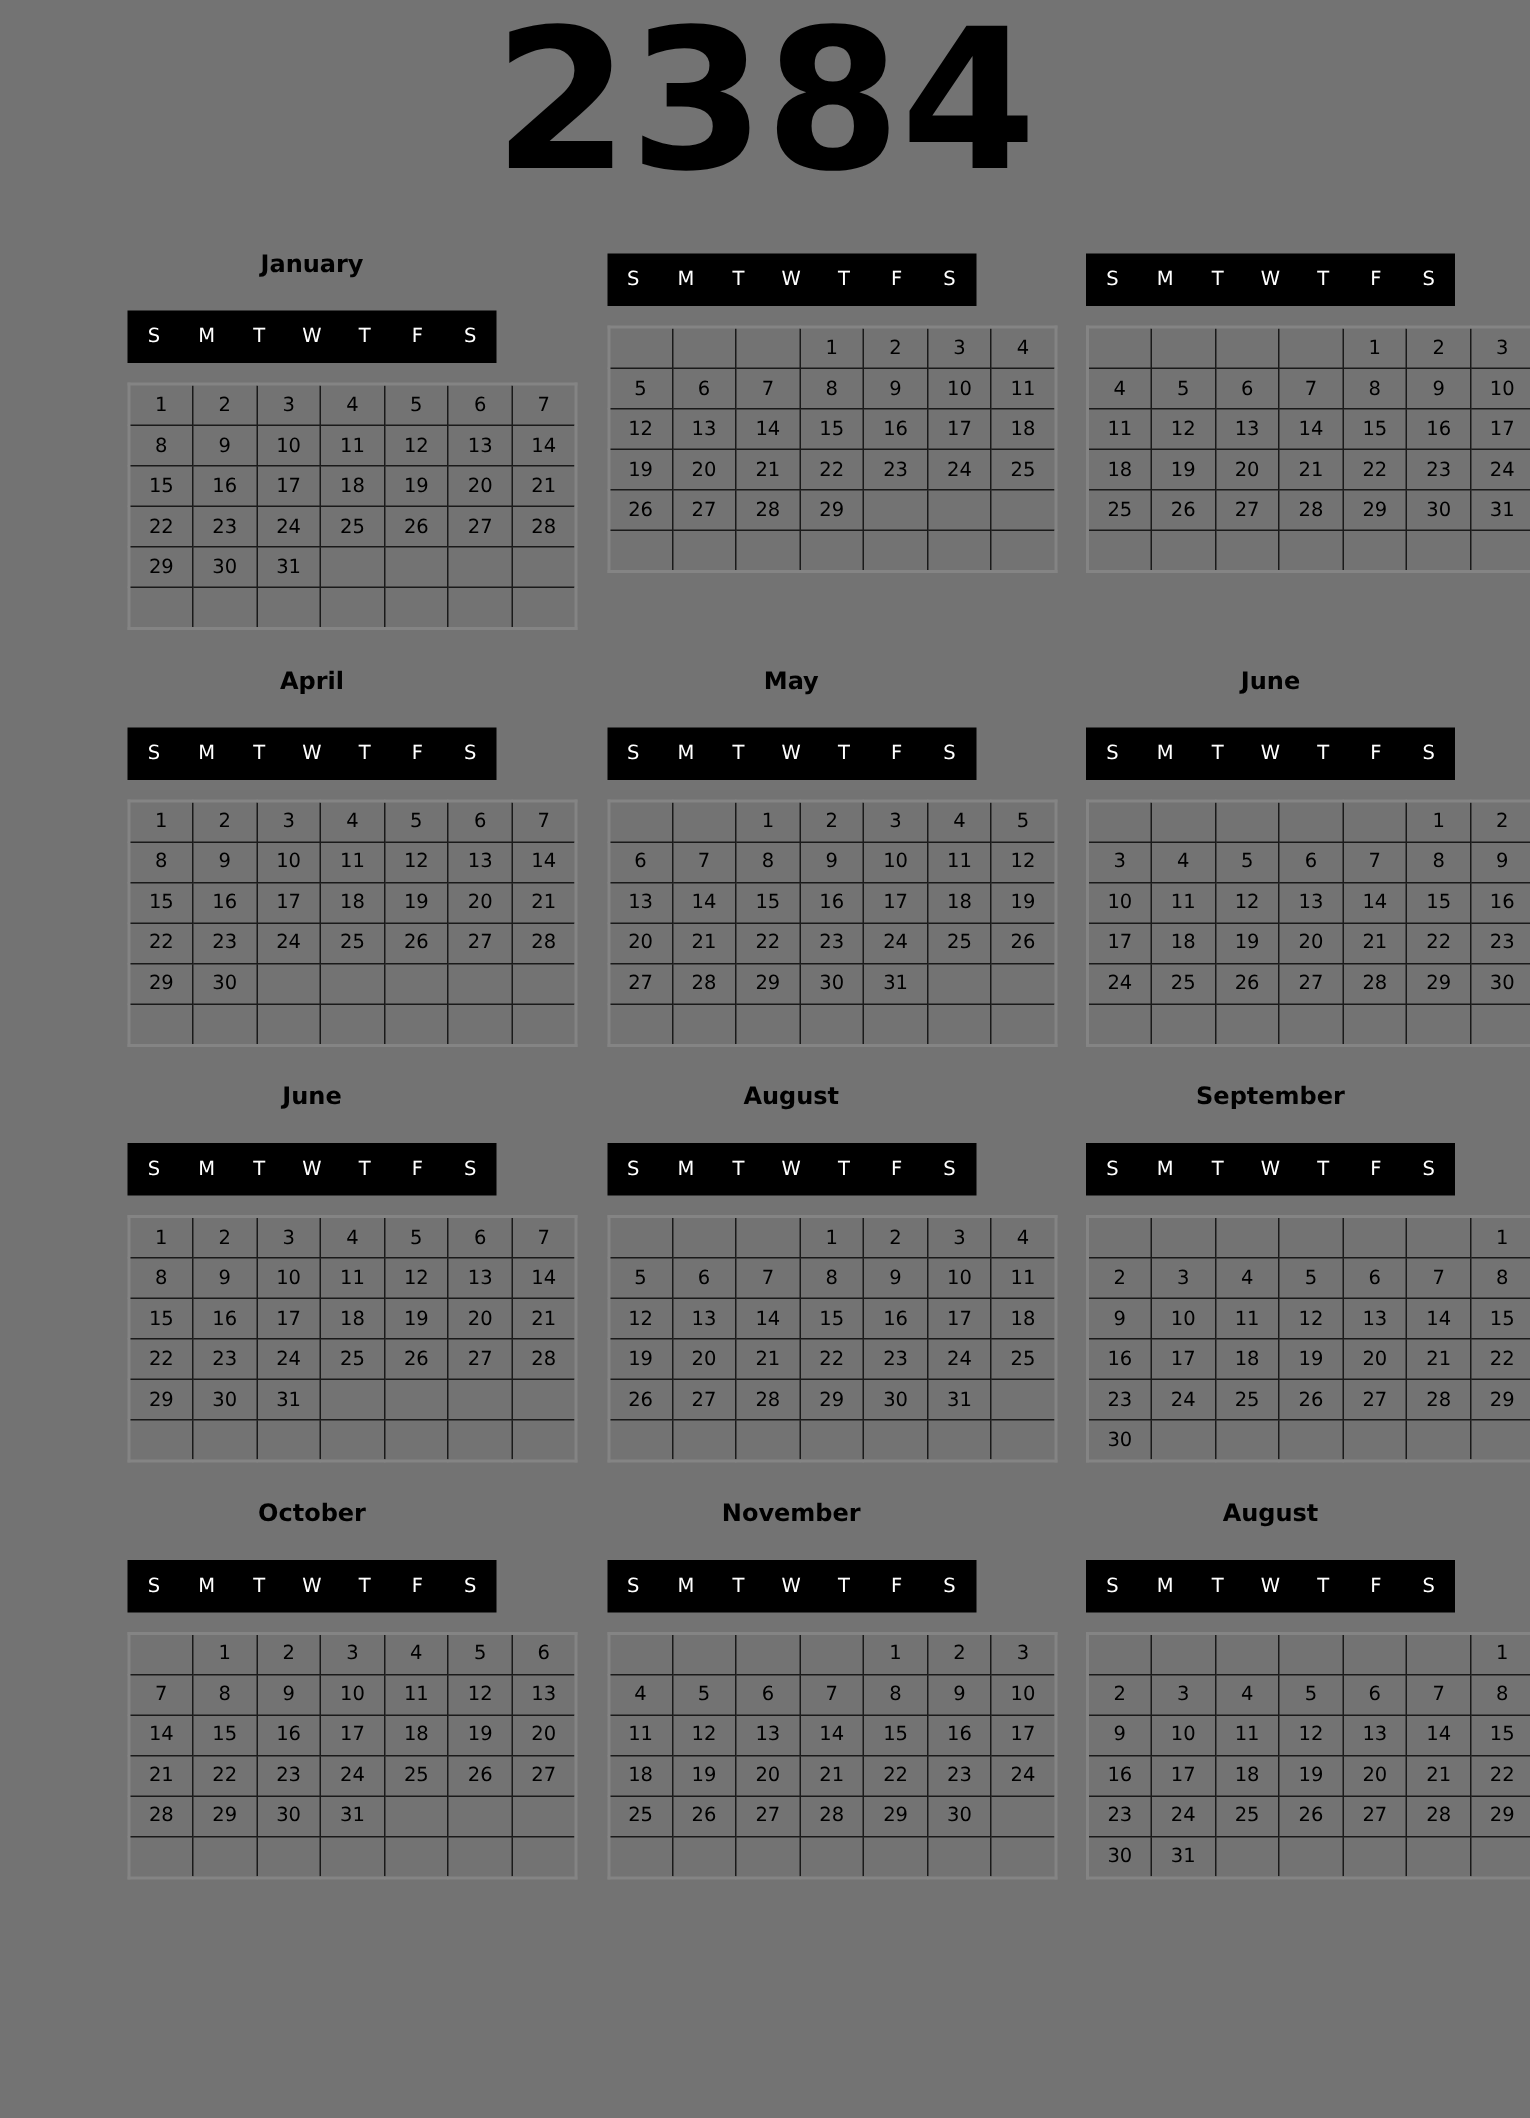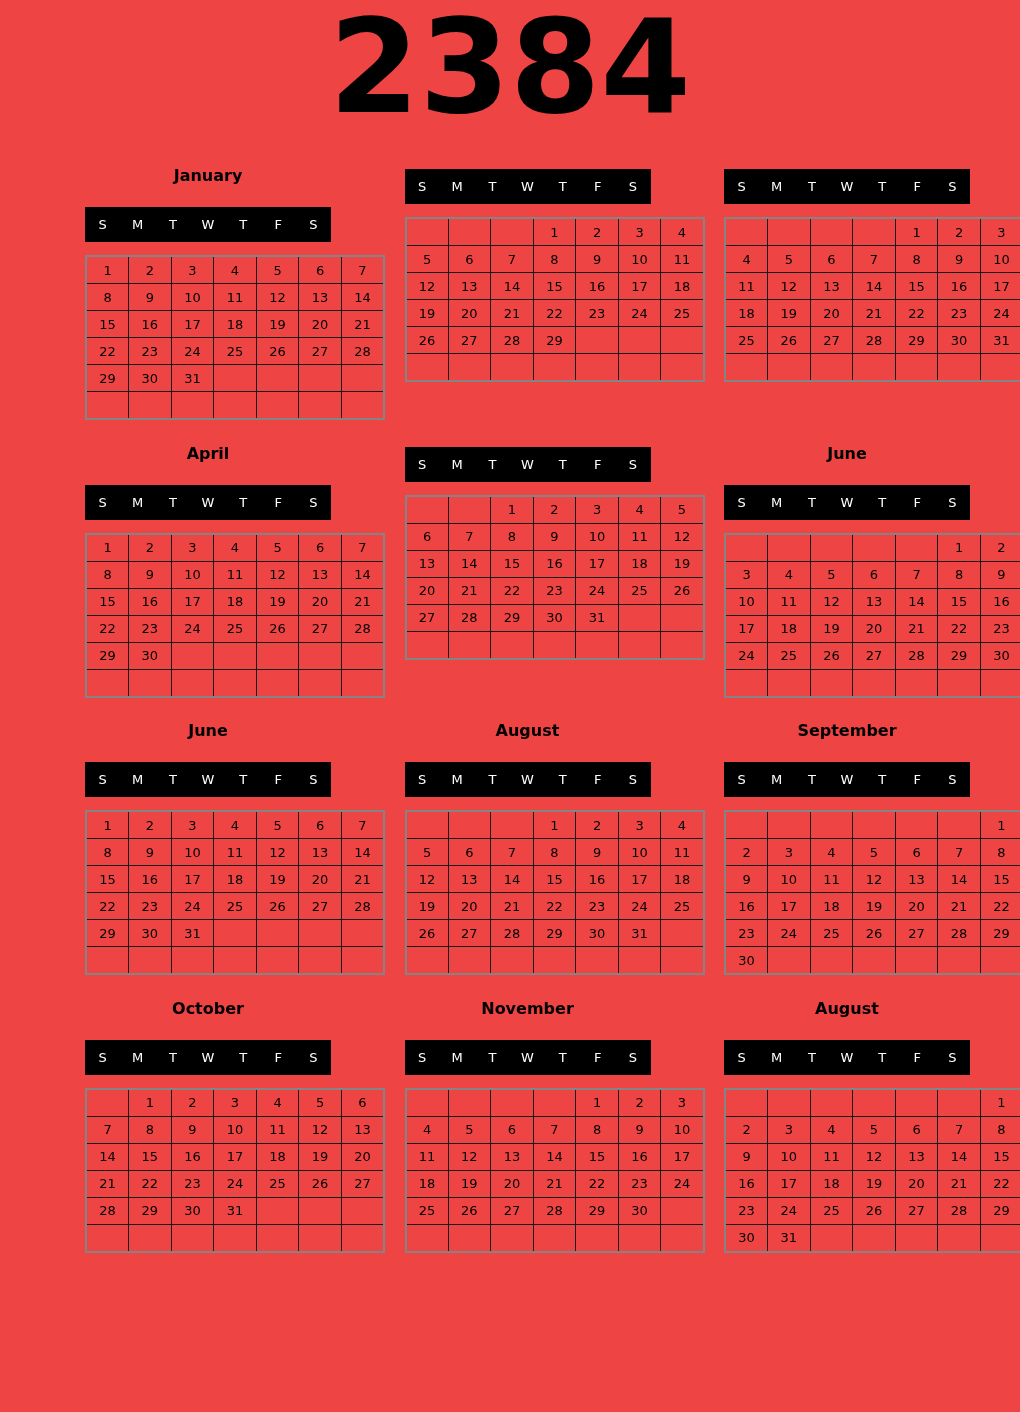--- a/index.html
+++ b/index.html
@@ -5,21 +5,21 @@
   html, body {
     margin: 0;
     padding: 0;
     background: #ffffff;
     font-family: "DejaVu Sans", "Liberation Sans", sans-serif;
   }
   .page {
     position: relative;
     width: 1020px;
     height: 1412px;
-    background: #ef4444;
+    background: #737373;
     overflow: hidden;
   }
   .year-title-wrap {
     position: absolute;
     top: 2px;
     left: 0;
     width: 1020px;
     text-align: center;
     line-height: 1;
   }
@@ -369,20 +369,21 @@
               <td></td>
               <td></td>
               <td></td>
               <td></td>
             </tr>
           </tbody>
         </table>
   </div>
 
   <div class="month">
+    <div class="month-name">May</div>
     <div class="dow-bar">
           <div class="dow-cell">S</div>
           <div class="dow-cell">M</div>
           <div class="dow-cell">T</div>
           <div class="dow-cell">W</div>
           <div class="dow-cell">T</div>
           <div class="dow-cell">F</div>
           <div class="dow-cell">S</div>
         </div>
     <table class="grid">

